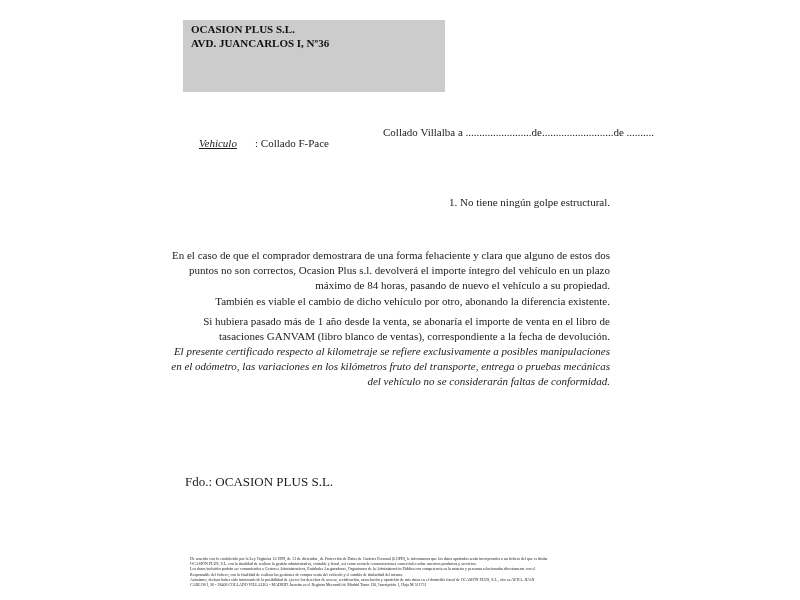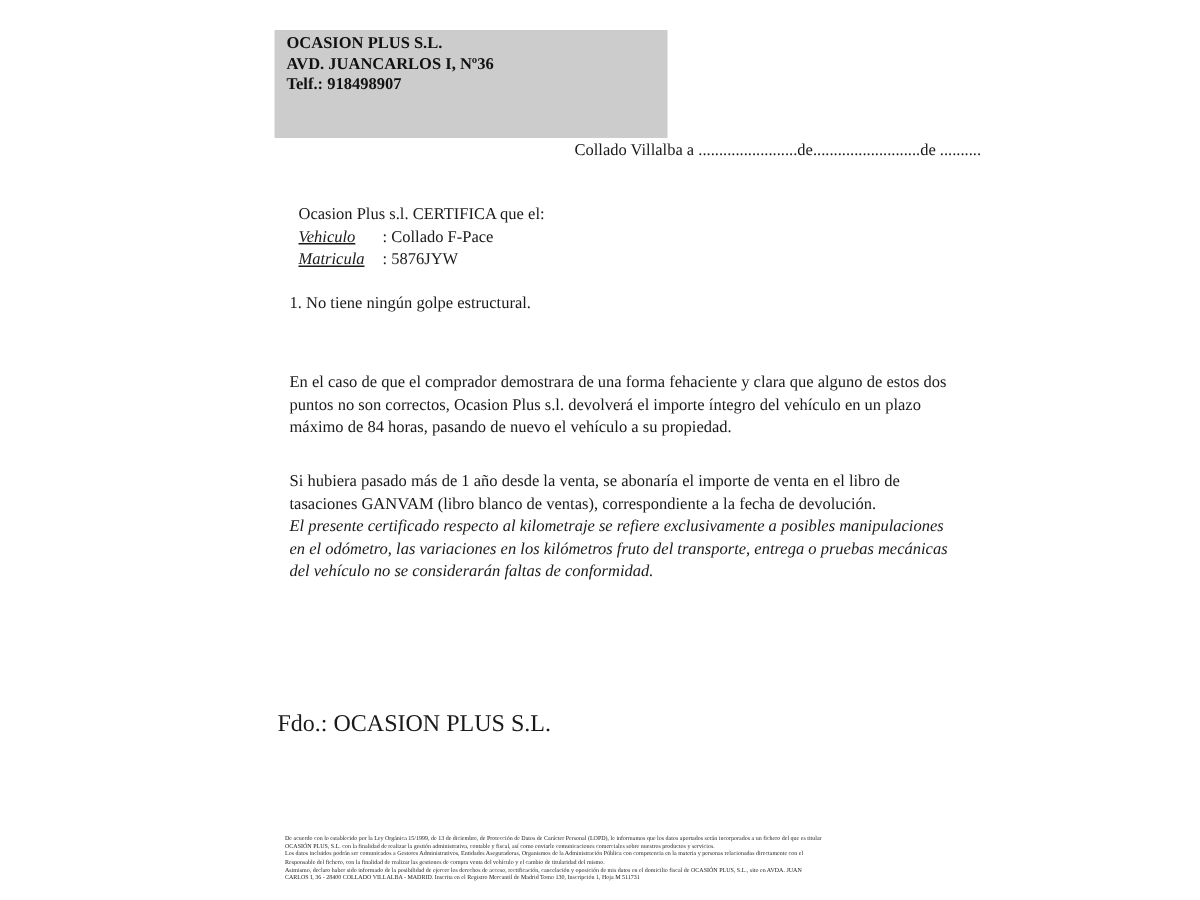--- a/index.html
+++ b/index.html
@@ -14,70 +14,66 @@
   .header-box{
     position:absolute;left:183px;top:20px;
     width:262px;height:72px;
     background:#cccccc;
     padding:3px 0 4px 8px;
     box-sizing:border-box;
     font-weight:bold;font-size:11px;line-height:13.5px;
     color:#111;
   }
   .date-line{
-    position:absolute;left:383px;top:94px;
+    position:absolute;left:383px;top:126px;
     font-size:11px;color:#1a1a1a;
   }
   .certify{
     position:absolute;left:199px;top:136px;
     font-size:11px;line-height:15px;
   }
   .kv-label{display:inline-block;width:56px;text-decoration:underline;font-style:italic;}
-  .body-text{position:absolute;left:193px;width:442px;font-size:11px;line-height:15px;}
+  .body-text{position:absolute;left:168px;width:442px;font-size:11px;line-height:15px;text-align:right;}
   .pt1{top:195px;}
   .pt2{top:217px;}
   .para1{top:248px;}
   .para2{top:294px;}
   .para3{top:314px;}
   .para4{top:344px;font-style:italic;}
   .signature{
     position:absolute;left:185px;top:474px;
-    font-size:16px;
+    font-size:13px;
   }
   .legal{
     position:absolute;left:190px;top:556px;width:424px;
     font-size:4px;line-height:5.2px;color:#222;
   }
 </style>
 </head>
 <body>
 
 <div class="page">
 
   <div class="header-box">
     <div>OCASION PLUS S.L.</div>
     <div>AVD. JUANCARLOS I, Nº36</div>
-    <div>Telf.: 918498907</div>
   </div>
 
   <div class="date-line">Collado Villalba a ........................de..........................de ..........</div>
 
   <div class="certify">
-    <div>Ocasion Plus s.l. CERTIFICA que el:</div>
     <div>
       <span class="kv-label">Vehiculo</span><span>: Collado F-Pace</span>
-    </div>
-    <div>
-      <span class="kv-label">Matricula</span><span>: 5876JYW</span>
     </div>
   </div>
 
   <div class="body-text pt1">1. No tiene ningún golpe estructural.</div>
 
   <div class="body-text para1">En el caso de que el comprador demostrara de una forma fehaciente y clara que alguno de estos dos puntos no son correctos, Ocasion Plus s.l. devolverá el importe íntegro del vehículo en un plazo máximo de 84 horas, pasando de nuevo el vehículo a su propiedad.</div>
+  <div class="body-text para2">También es viable el cambio de dicho vehículo por otro, abonando la diferencia existente.</div>
   <div class="body-text para3">Si hubiera pasado más de 1 año desde la venta, se abonaría el importe de venta en el libro de tasaciones GANVAM (libro blanco de ventas), correspondiente a la fecha de devolución.</div>
   <div class="body-text para4">El presente certificado respecto al kilometraje se refiere exclusivamente a posibles manipulaciones en el odómetro, las variaciones en los kilómetros fruto del transporte, entrega o pruebas mecánicas del vehículo no se considerarán faltas de conformidad.</div>
 
   <div class="signature">Fdo.: OCASION PLUS S.L.</div>
 
   <div class="legal">
     <div>De acuerdo con lo establecido por la Ley Orgánica 15/1999, de 13 de diciembre, de Protección de Datos de Carácter Personal (LOPD), le informamos que los datos aportados serán incorporados a un fichero del que es titular</div>
     <div>OCASIÓN PLUS, S.L. con la finalidad de realizar la gestión administrativa, contable y fiscal, así como enviarle comunicaciones comerciales sobre nuestros productos y servicios.</div>
     <div>Los datos incluidos podrán ser comunicados a Gestores Administrativos, Entidades Aseguradoras, Organismos de la Administración Pública con competencia en la materia y personas relacionadas directamente con el</div>
     <div>Responsable del fichero, con la finalidad de realizar las gestiones de compra venta del vehículo y el cambio de titularidad del mismo.</div>

